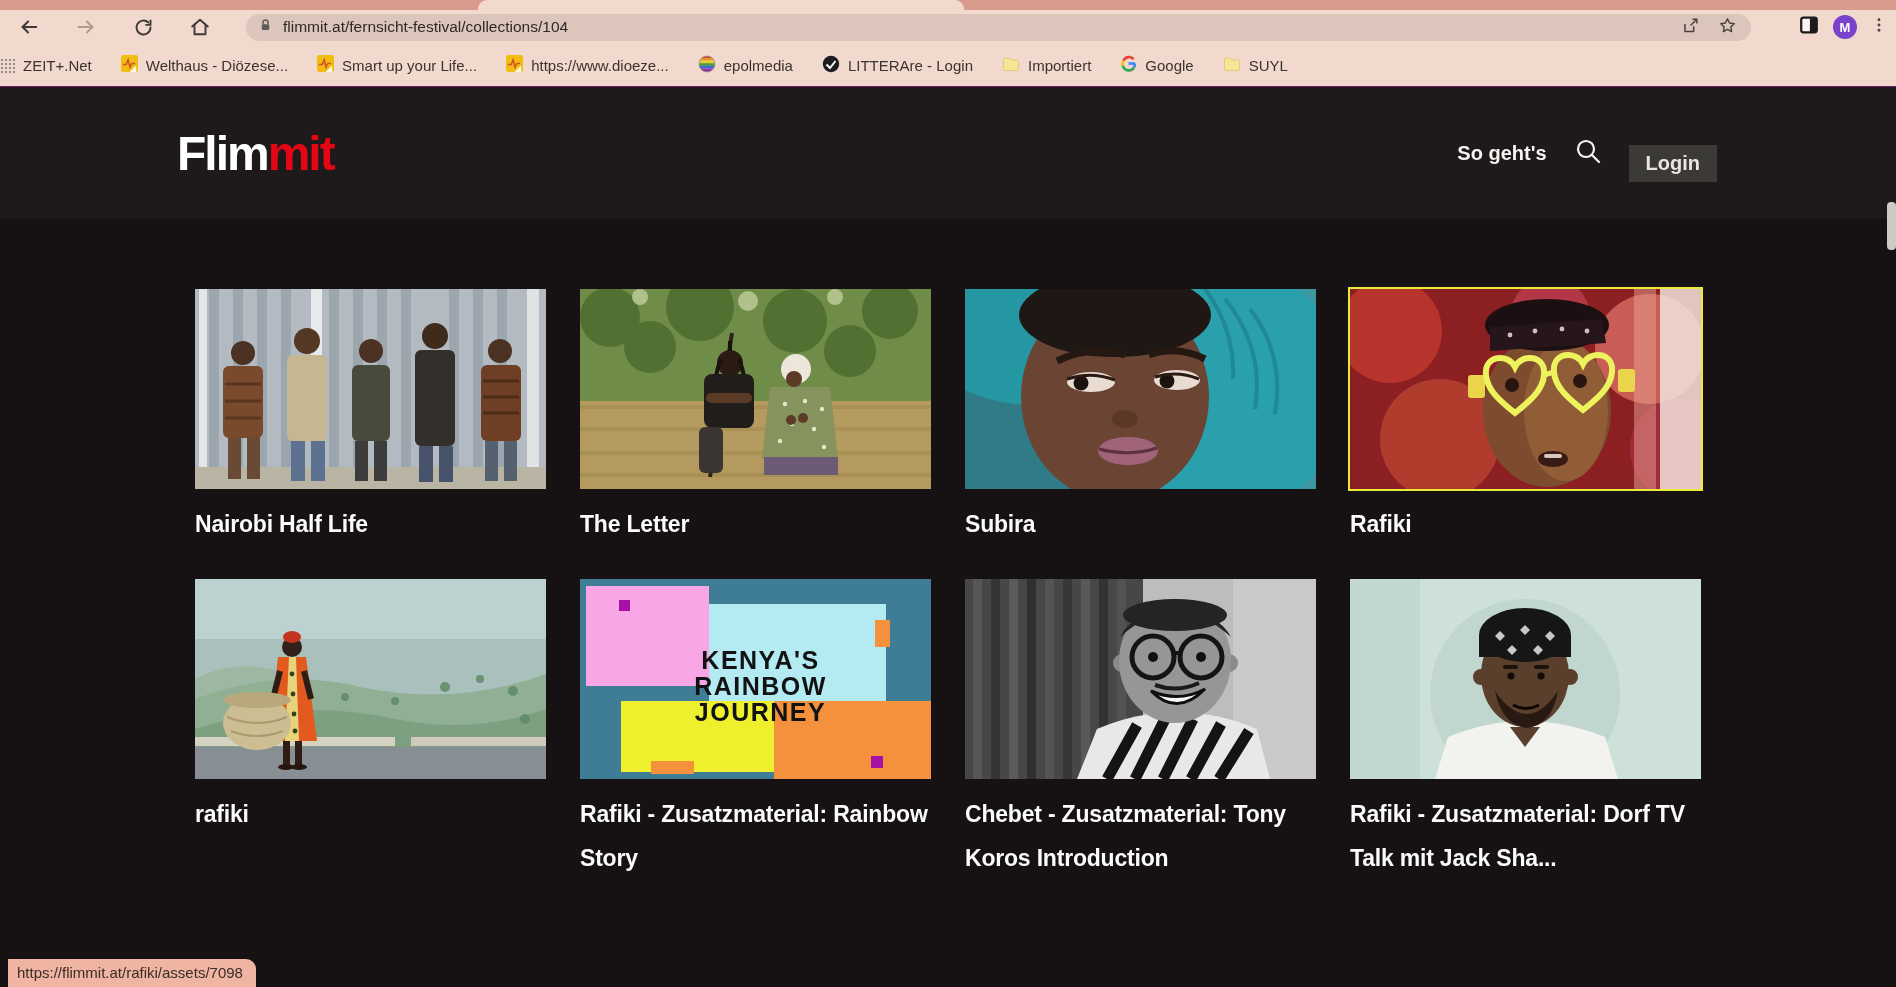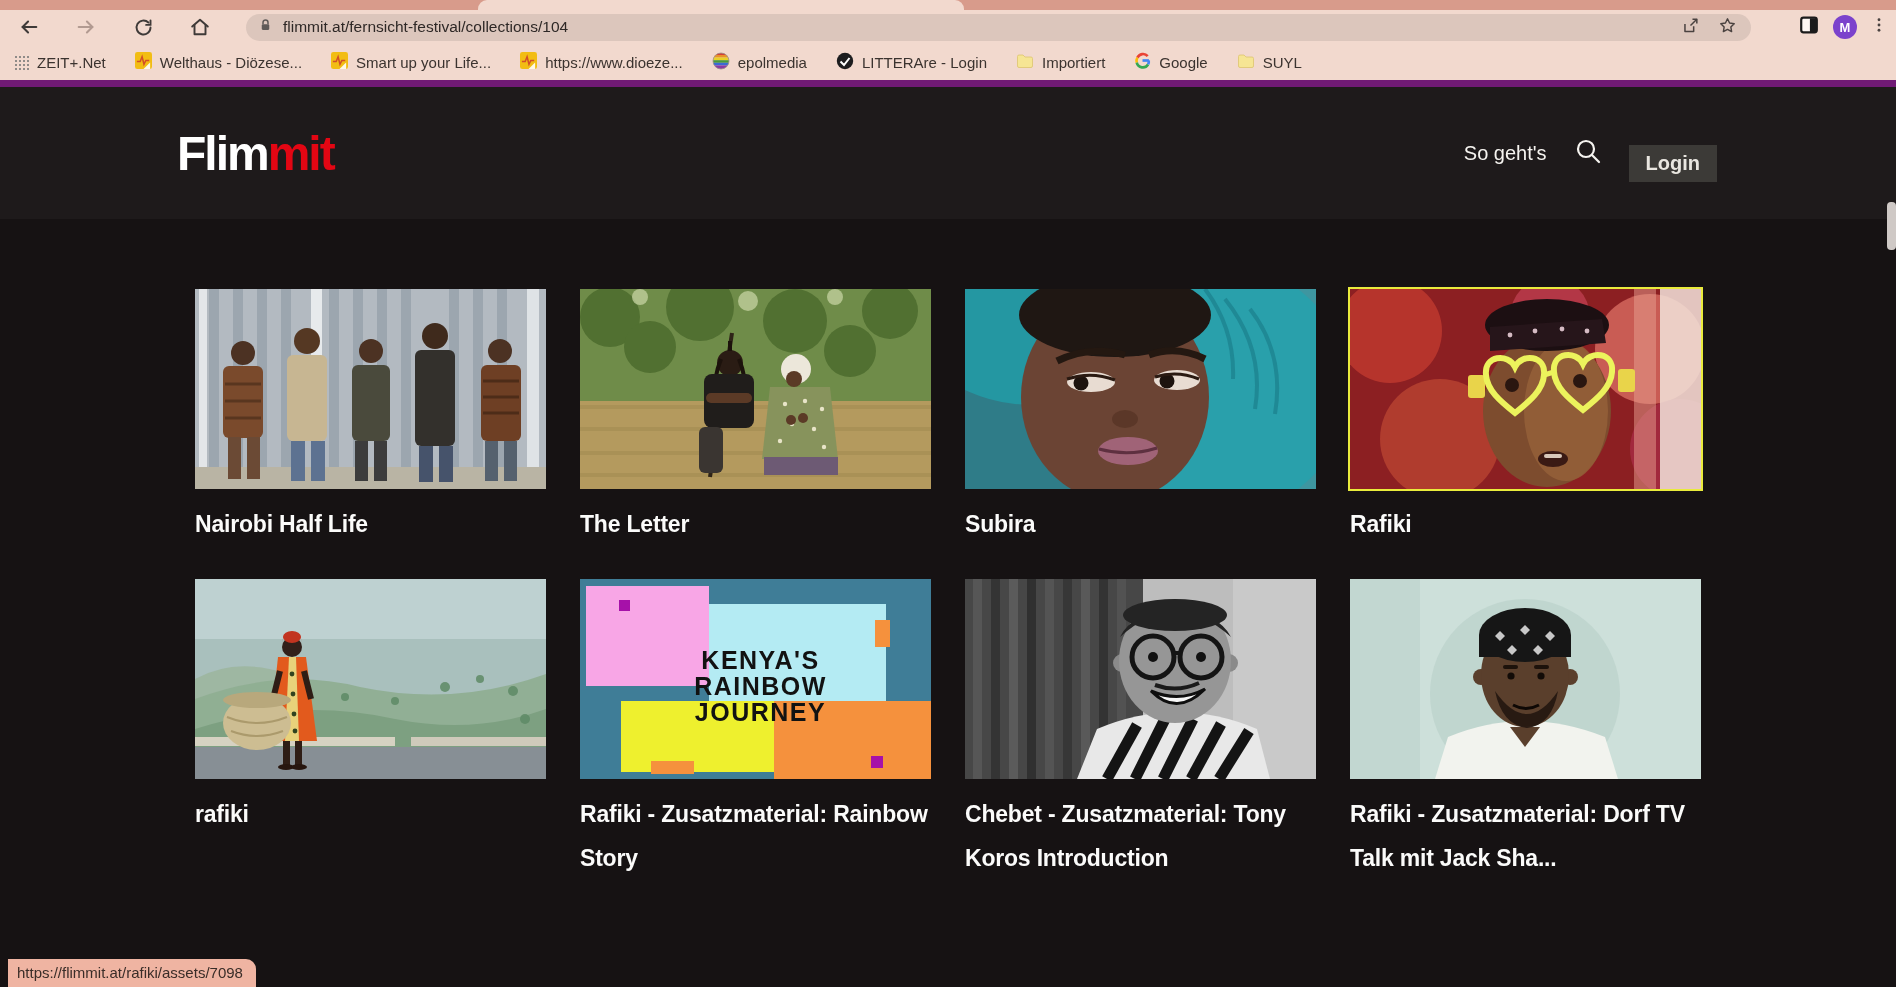--- a/index.html
+++ b/index.html
@@ -14,38 +14,38 @@
   .toolbar { height:34px; display:flex; align-items:center; padding:0 8px 0 18px; gap:35px; }
   .tb-btn { width:22px; height:22px; flex:none; display:flex; align-items:center; justify-content:center; cursor:pointer; }
   .omnibox { flex:1; min-width:0; height:27px; background:#dcc6bc; border-radius:14px;
        display:flex; align-items:center; padding:0 14px 0 12px; gap:10px;
        color:#2e2826; font-size:15.5px; }
   .omni-url { white-space:nowrap; overflow:hidden; }
   .omni-right { margin-left:auto; display:flex; align-items:center; gap:18px; }
   .chrome-right { display:flex; align-items:center; gap:13px; padding-left:12px; }
   .avatar { width:24px; height:24px; border-radius:50%; background:#7b42cc; color:#fff;
        font-size:13px; font-weight:700; display:flex; align-items:center; justify-content:center; }
-  .bookmarks { height:43px; display:flex; align-items:center; gap:29px; padding-left:14px;
-       font-size:15px; color:#3b332f; border-bottom:7px solid #701a75; }
+  .bookmarks { height:43px; display:flex; align-items:center; gap:29px; 
+       font-size:15px; color:#3b332f; border-bottom:1px solid #701a75; }
   .bm { display:flex; align-items:center; gap:8px; cursor:pointer; white-space:nowrap; }
   .dots-grid { width:15px; height:15px;
        background-image:radial-gradient(#8f8b88 1px, transparent 1.3px);
        background-size:4px 4px; }
 
   
   .page { height:670px; background:#161213; position:relative; }
   .site-header { height:132px; background:#1e1a1b; display:flex; align-items:center;
        padding:0 179px 0 177px; }
   .logo { font-size:48px; font-weight:700; letter-spacing:-2px; color:#ffffff; cursor:pointer; }
   .logo .accent { color:#e30613; }
   .main-nav { display:flex; gap:37px; margin-left:36px; font-size:21px; font-weight:700;
        color:#f6f4f0; letter-spacing:-0.2px; }
   .main-nav span { cursor:pointer; }
   .header-right { margin-left:auto; display:flex; align-items:center; gap:26px; }
-  .so-gehts { font-size:20px; font-weight:400; color:#f6f4f0; cursor:pointer; }
+  .so-gehts { font-size:20px; font-weight:700; color:#f6f4f0; cursor:pointer; }
   .login-btn { background:#3c3a37; color:#e9e6e0; font-size:20px; font-weight:700;
        padding:7px 17px; border:none; cursor:pointer;margin-top:20px; }
 
   .grid { width:1506px; margin:70px auto 0; display:grid;
        grid-template-columns:repeat(4,351px); gap:33px 34px; }
   .card { cursor:pointer; }
   .thumb { width:351px; height:200px; position:relative; overflow:hidden; background:#221e1f; }
   .thumb svg { display:block; width:100%; height:100%; }
   .card.hl .thumb { box-shadow:0 0 0 2px #e9eb3c; }
   .title { margin-top:13px; font-size:23px; line-height:44px; font-weight:700;

